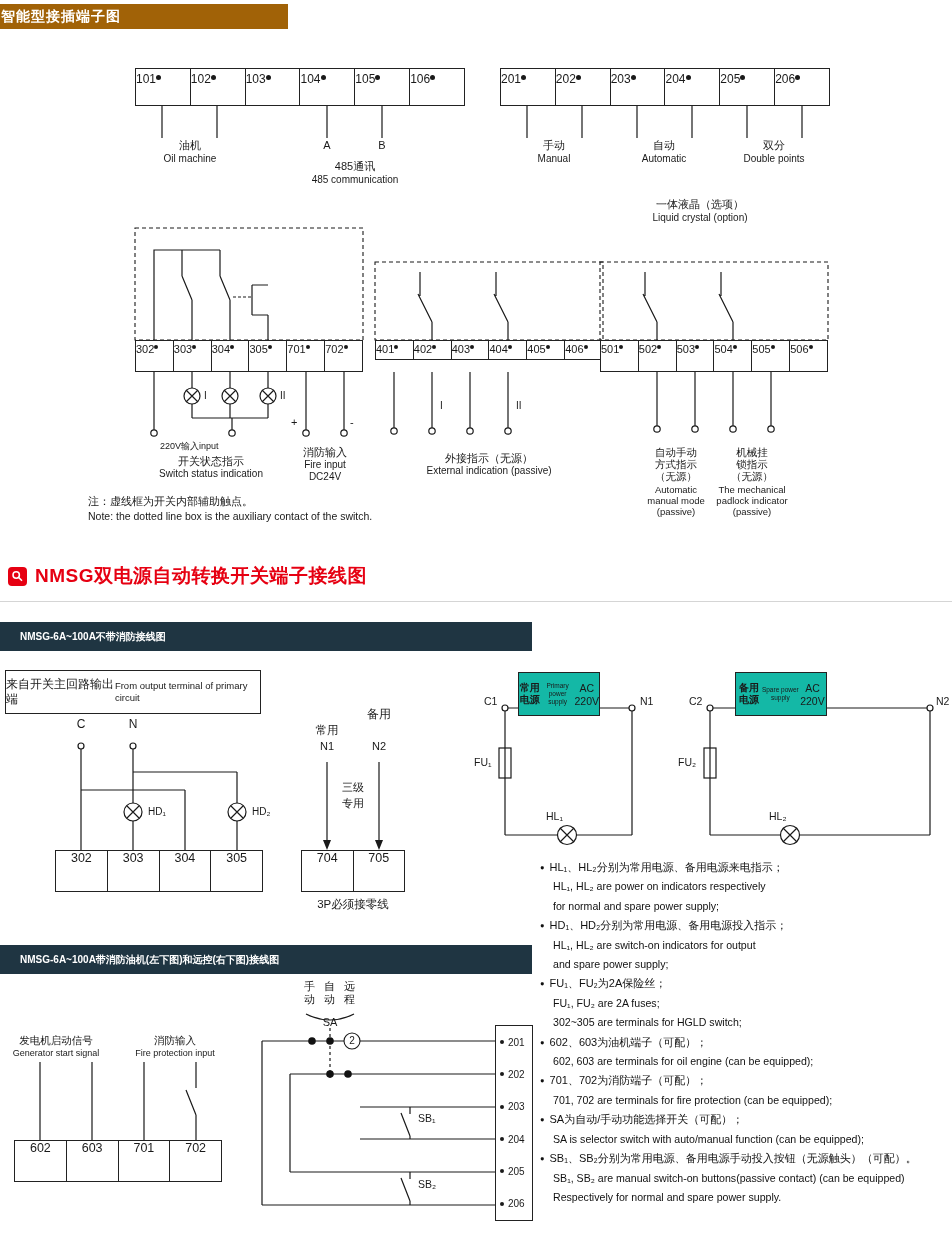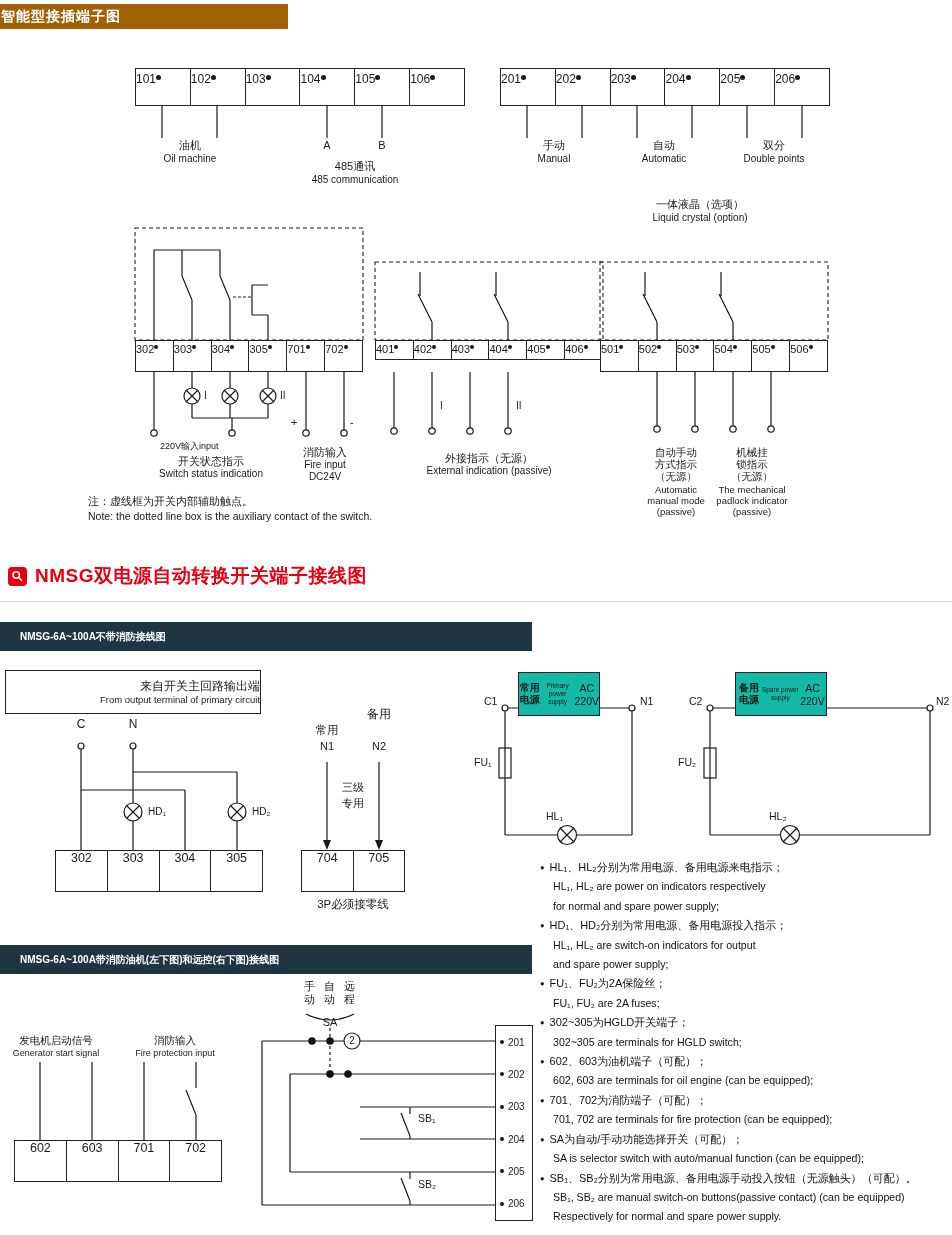--- a/index.html
+++ b/index.html
@@ -20,21 +20,21 @@
   .tc{flex:1;display:flex;flex-direction:row;align-items:flex-start;padding-top:3px;border-right:1.5px solid #222}
   .tc:last-child{border-right:0}
   .tn{font-size:12px;line-height:14px}
   .td{width:5px;height:5px;border-radius:50%;background:#1a1a1a;margin-top:3px}
   .sm .tn{font-size:11px;line-height:13px}
   .sm .tc{padding-top:2px}
   .sm .td{width:4px;height:4px;margin-top:2px}
   .plain .tc{justify-content:center;padding-top:0}
   .plain .tn{font-size:12.5px}
   .frombox{position:absolute;left:5px;top:670px;width:256px;height:44px;border:1.5px solid #222;background:#fff;z-index:2;
-    display:flex;flex-direction:column;align-items:flex-end;justify-content:center}
+    display:flex;align-items:center;justify-content:center}
   .frombox .t1{font-size:12px;line-height:15px}
   .frombox .t2{font-size:9.5px;line-height:12px}
   .psbox{position:absolute;border:1.5px solid #222;background:#14b8a6;z-index:2;display:flex;flex-direction:row;
     align-items:center;justify-content:center;text-align:center}
   .psbox .t1{font-size:10px;font-weight:bold;line-height:12px}
   .psbox .t2{font-size:6.5px;line-height:8px}
   .psbox .t3{font-size:10.5px;line-height:13px;margin-top:1px}
   .bullets{position:absolute;left:540px;top:858px;width:412px;z-index:2}
   .bl{font-size:11px;line-height:19.4px;color:#111;white-space:nowrap}
   .bl.cn::before{content:"●";font-size:7.5px;margin-right:5px;vertical-align:1px}
@@ -417,21 +417,20 @@
 
   <div class="bullets">
     <div class="bl cn">HL₁、HL₂分别为常用电源、备用电源来电指示；</div>
     <div class="bl en">HL₁, HL₂ are power on indicators respectively</div>
     <div class="bl en">for normal and spare power supply;</div>
     <div class="bl cn">HD₁、HD₂分别为常用电源、备用电源投入指示；</div>
     <div class="bl en">HL₁, HL₂ are switch-on indicators for output</div>
     <div class="bl en">and spare power supply;</div>
     <div class="bl cn">FU₁、FU₂为2A保险丝；</div>
     <div class="bl en">FU₁, FU₂ are 2A fuses;</div>
-    <div class="bl cn">302~305为HGLD开关端子；</div>
     <div class="bl en">302~305 are terminals for HGLD switch;</div>
     <div class="bl cn">602、603为油机端子（可配）；</div>
     <div class="bl en">602, 603 are terminals for oil engine (can be equipped);</div>
     <div class="bl cn">701、702为消防端子（可配）；</div>
     <div class="bl en">701, 702 are terminals for fire protection (can be equipped);</div>
     <div class="bl cn">SA为自动/手动功能选择开关（可配）；</div>
     <div class="bl en">SA is selector switch with auto/manual function (can be equipped);</div>
     <div class="bl cn">SB₁、SB₂分别为常用电源、备用电源手动投入按钮（无源触头）（可配）。</div>
     <div class="bl en">SB₁, SB₂ are manual switch-on buttons(passive contact) (can be equipped)</div>
     <div class="bl en">Respectively for normal and spare power supply.</div>

